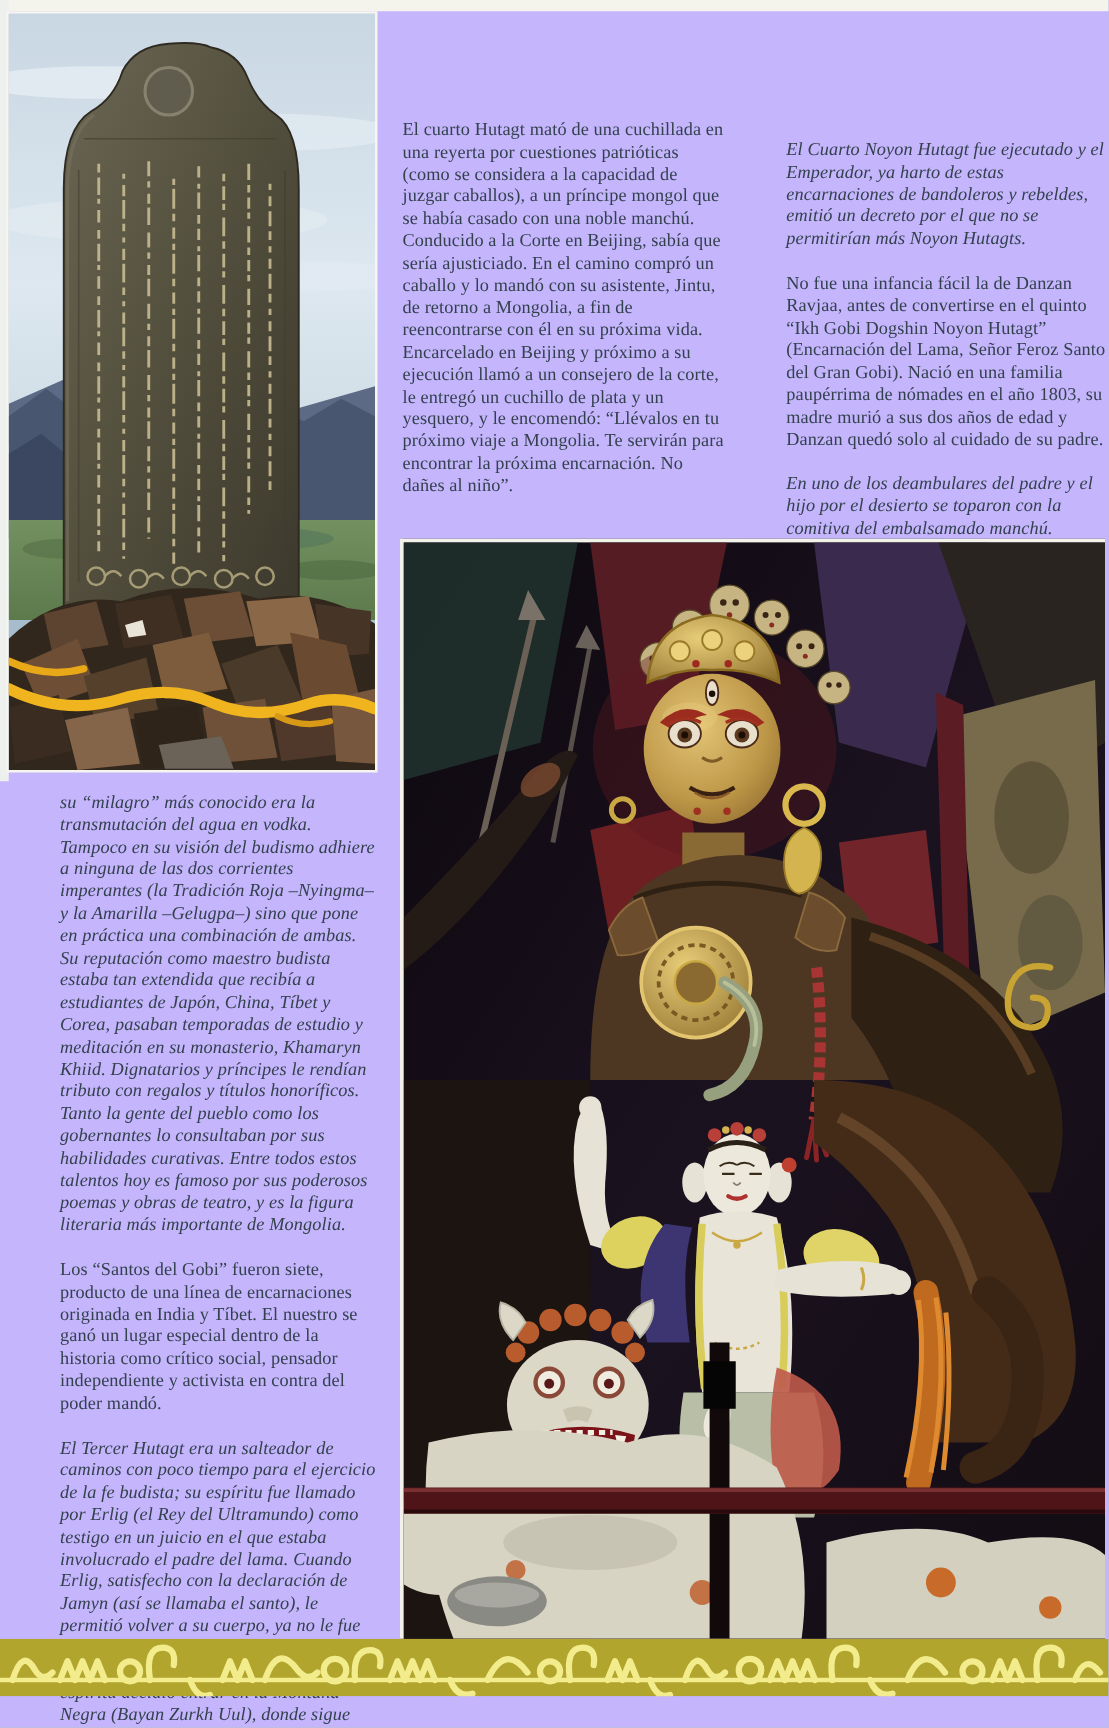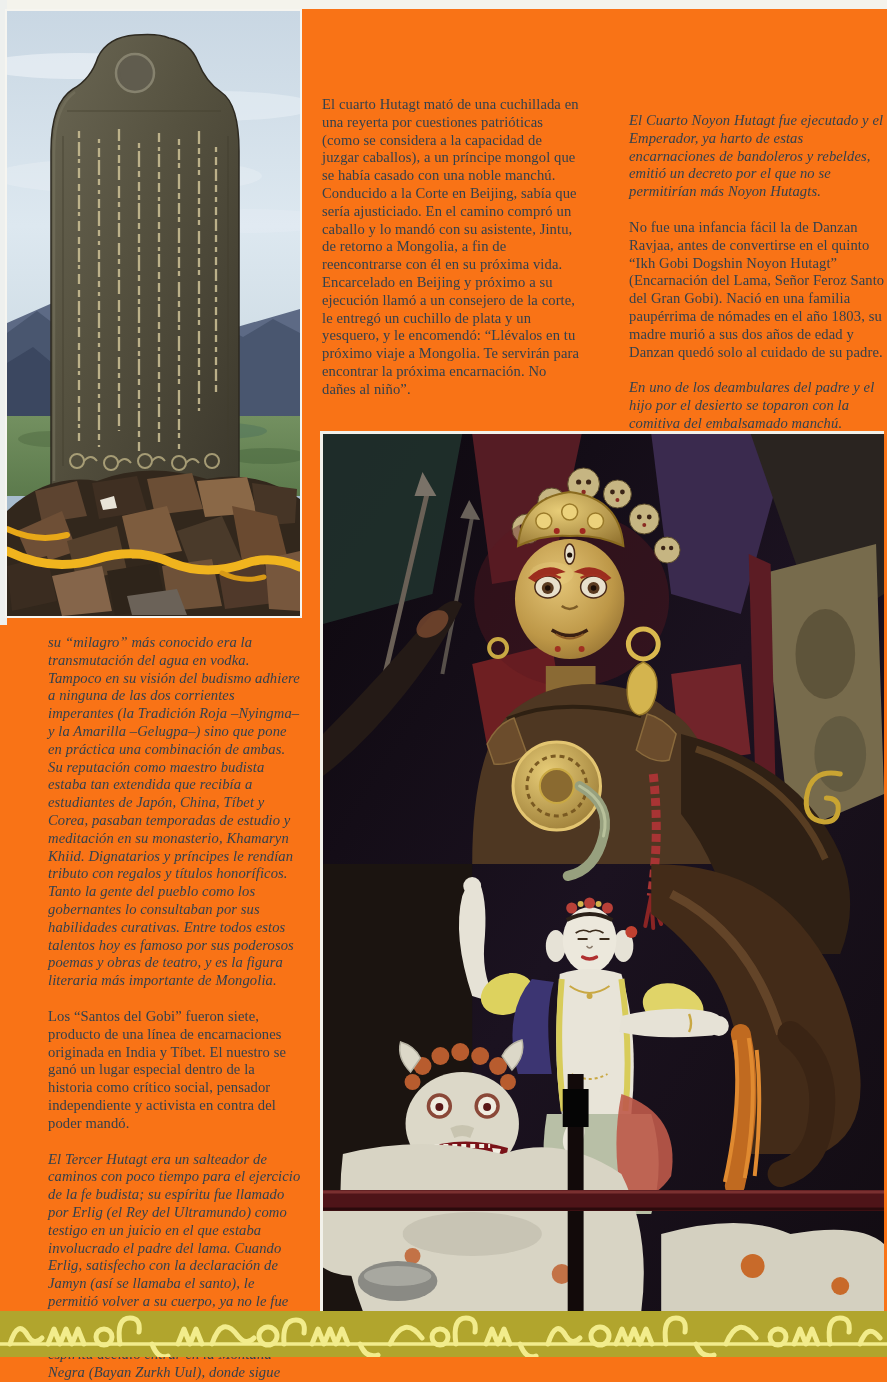--- a/index.html
+++ b/index.html
@@ -1,16 +1,16 @@
 <!DOCTYPE html>
 <html><head>
 <meta charset="utf-8">
 <style>
   html,body{margin:0;padding:0;background:#b9c4cd;}
-  .page{position:relative;width:887px;height:1382px;background:#f97316;overflow:hidden;
+  .page{position:relative;width:887px;height:1382px;background:#c4b5fd;overflow:hidden;
         font-family:"Liberation Serif","DejaVu Serif",serif;color:#33414d;}
   .top-strip{position:absolute;left:0;top:0;width:887px;height:9px;background:#f4f3ec;}
   .left-strip{position:absolute;left:0;top:0;width:7px;height:625px;background:#eef0ee;}
 
   figure{margin:0;padding:0;position:absolute;}
   .stele-photo{left:7px;top:11px;width:293px;height:605px;background:#a7bccd;
                box-shadow:0 0 0 2px #f6f5f0;}
   .statues-photo{left:320px;top:431px;width:564px;height:880px;background:#150e16;
                border-left:3px solid #f2f1ea;border-top:3px solid #f2f1ea;box-sizing:border-box;}
   figure svg{display:block;width:100%;height:100%;}

